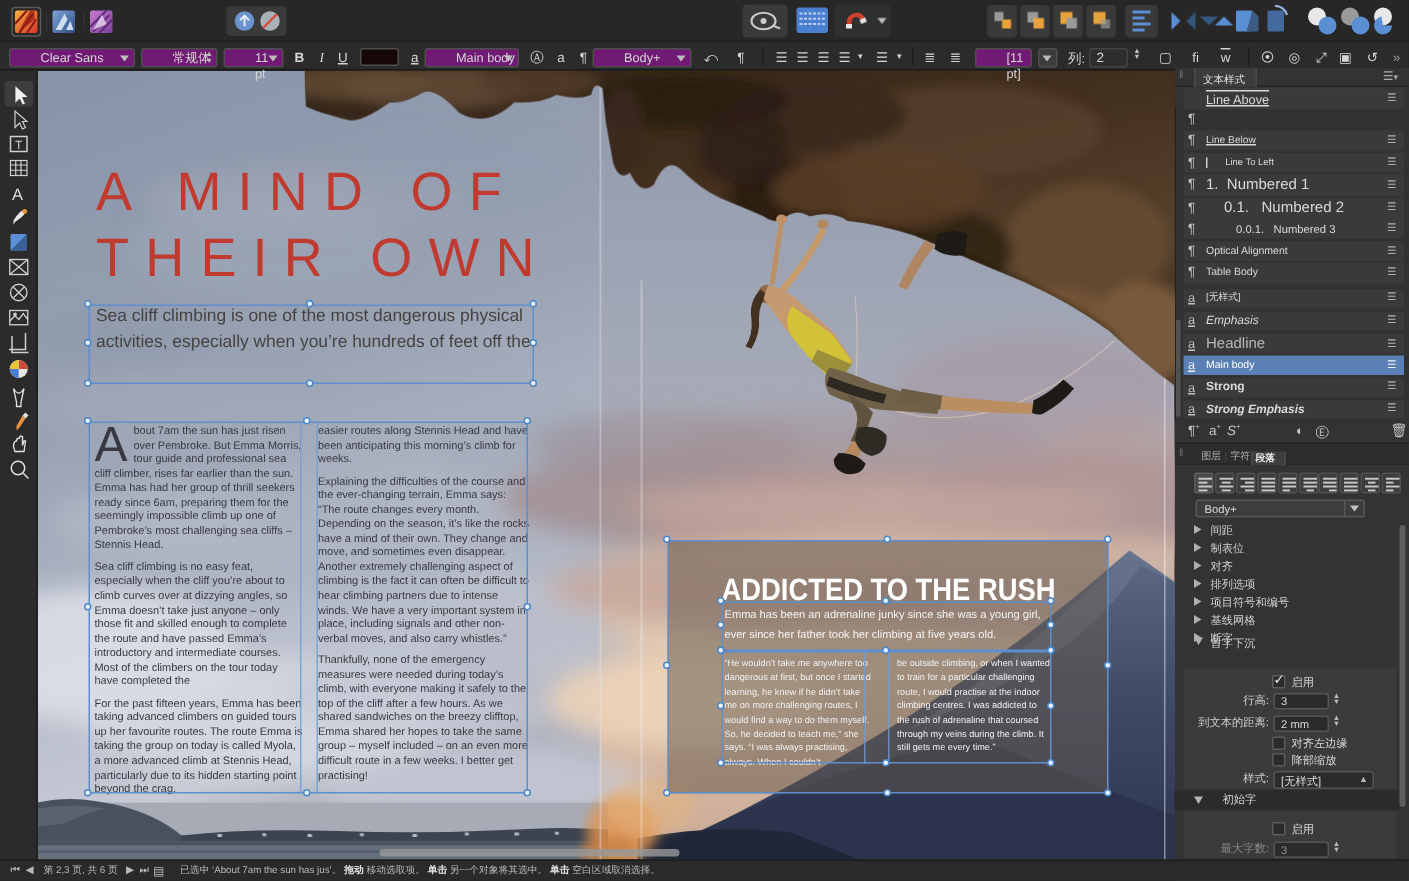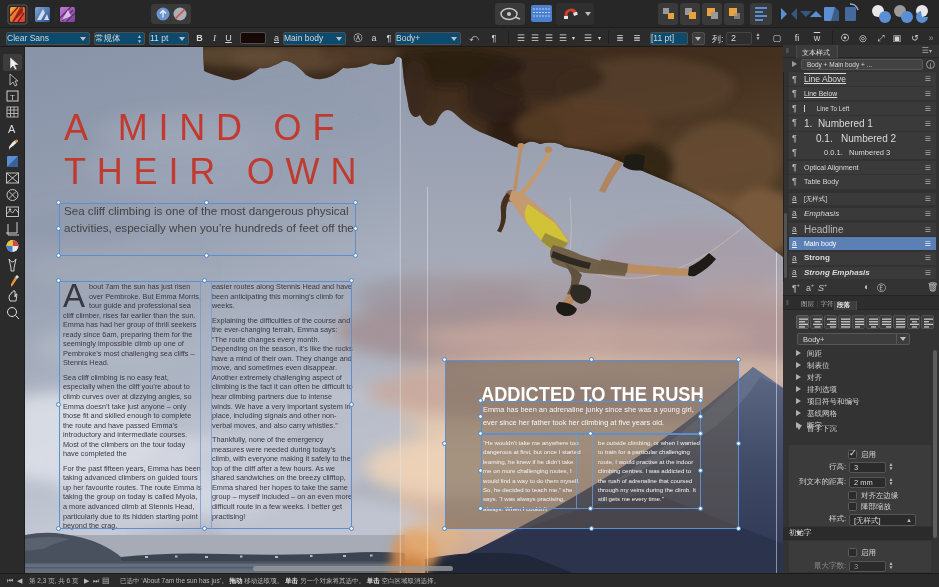--- a/index.html
+++ b/index.html
@@ -9,22 +9,22 @@
   .abs { position:absolute; }
 
   
   #topbar { left:0; top:0; width:939px; height:28px; background:#272727; border-bottom:1px solid #1c1c1c; }
   #ctxbar { left:0; top:28px; width:939px; height:19px; background:#2b2b2b; border-bottom:1px solid #1a1a1a; }
   #lefttools { left:0; top:47px; width:25px; height:526px; background:#2b2b2b; border-right:1px solid #1f1f1f; }
   #statusbar { left:0; top:573px; width:939px; height:14px; background:#2a2a2a; border-top:1px solid #1c1c1c;
     color:#b9b9b9; font-size:6.5px; line-height:14px; white-space:nowrap; }
   #canvas { left:25px; top:47px; width:758px; height:526px; background:#1d1d1d; overflow:hidden; }
   #panel { left:783px; top:45px; width:156px; height:542px; background:#323232; border-left:1px solid #222; }
-  .combo { position:absolute; top:31.5px; height:13px; background:#0c4a6e; border:1px solid #4e4e4e;
-    border-radius:2px; color:#d6d6d6; font-size:8.5px; line-height:11px; padding-left:0; }
+  .combo { position:absolute; top:31.5px; height:13px; background:#701a75; border:1px solid #4e4e4e;
+    border-radius:2px; color:#d6d6d6; font-size:8.5px; line-height:11px; padding-left:20px; }
   .combo .arr { position:absolute; right:3px; top:4px; width:0; height:0;
     border-left:3px solid transparent; border-right:3px solid transparent; border-top:4px solid #bdbdbd; }
   .cbtn { position:absolute; top:31.5px; height:13px; color:#d6d6d6; font-size:9px; line-height:13px;
     text-align:center; }
 
   
   .prow { position:absolute; left:789px; width:147px; background:#3a3a3a; color:#dadada; overflow:hidden; }
   .prow .mi { position:absolute; right:5px; top:0; color:#b0b0b0; font-size:7px; }
   .prow .rtxt { padding-left:15px; display:inline-block; }
   .picon { position:absolute; left:792px; color:#c0c0c0; font-size:9px; line-height:9px; }
@@ -475,21 +475,21 @@
     <div class="abs" style="left:19px;top:3px;font-size:7px;color:#e2e2e2">文本样式</div>
     <div class="abs" style="left:3px;top:2px;font-size:7px;color:#777">‖</div>
     <div class="abs" style="right:7px;top:1px;font-size:8px;color:#aaa">☰<span style="font-size:6px">▾</span></div>
   </div>
   <div class="abs" style="left:783px;top:58px;width:156px;height:14px;background:#333">
     <div class="abs" style="left:9px;top:3px;width:0;height:0;border-top:3.5px solid transparent;border-bottom:3.5px solid transparent;border-left:5px solid #9a9a9a"></div>
     <div class="abs" style="left:18px;top:1px;width:122px;height:11px;background:#424242;border:1px solid #565656;border-radius:2px;color:#d8d8d8;font-size:6.5px;line-height:10px;padding-left:5px">Body + Main body + ...</div>
     <div class="abs" style="left:143px;top:1.5px;width:9px;height:9px;border:1px solid #9a9a9a;border-radius:50%;color:#b5b5b5;font-size:7px;line-height:9px;text-align:center">i</div>
   </div>
   <div id="stylerows">
-    <div class="prow" style="top:72px;height:14px;font-size:8.5px;line-height:14px"><span class="rtxt" style="text-decoration:overline underline">Line Above</span><span class="mi">☰</span></div>
+    <div class="prow" style="top:59px;height:14px;font-size:8.5px;line-height:14px"><span class="rtxt" style="text-decoration:overline underline">Line Above</span><span class="mi">☰</span></div>
     <div class="picon" style="top:74.5px">¶</div>
     <div class="prow" style="top:87px;height:13px;font-size:6.8px;line-height:13px"><span class="rtxt" style="text-decoration:underline">Line Below</span><span class="mi">☰</span></div>
     <div class="picon" style="top:89px">¶</div>
     <div class="prow" style="top:101.5px;height:13px;font-size:6.3px;line-height:13px"><span class="rtxt"><span style="border-left:1px solid #ccc;padding-left:10px">&nbsp;</span>Line To Left</span><span class="mi">☰</span></div>
     <div class="picon" style="top:103.5px">¶</div>
     <div class="prow" style="top:115.5px;height:15px;font-size:10px;line-height:15px"><span class="rtxt">1.&nbsp;&nbsp;Numbered 1</span><span class="mi">☰</span></div>
     <div class="picon" style="top:118px">¶</div>
     <div class="prow" style="top:131.5px;height:14px;font-size:10px;line-height:14px"><span class="rtxt" style="padding-left:27px">0.1.&nbsp;&nbsp;&nbsp;Numbered 2</span><span class="mi">☰</span></div>
     <div class="picon" style="top:133.5px">¶</div>
     <div class="prow" style="top:146px;height:13px;font-size:7.5px;line-height:13px"><span class="rtxt" style="padding-left:35px">0.0.1.&nbsp;&nbsp;&nbsp;Numbered 3</span><span class="mi">☰</span></div>
@@ -622,21 +622,21 @@
     <div class="spin" style="left:887px;top:476.5px">▲<br>▼</div>
     <div class="chk" style="left:848px;top:490.5px"></div>
     <div class="abs" style="left:861px;top:490.5px;color:#d8d8d8;font-size:7.5px">对齐左边缘</div>
     <div class="chk" style="left:848px;top:502px"></div>
     <div class="abs" style="left:861px;top:502px;color:#d8d8d8;font-size:7.5px">降部缩放</div>
     <div class="abs" style="left:0;top:514px;width:846px;text-align:right;color:#cfcfcf;font-size:7.5px">样式:</div>
     <div class="inbox" style="left:849px;top:513.5px;width:67px;height:12px;line-height:11px">[无样式]<span style="position:absolute;right:3px;top:0;font-size:6px;color:#bbb">▲<br>▼</span></div>
 
     <div class="abs" style="left:783px;top:526.5px;width:150px;height:13px;background:#2b2b2b">
       <div class="abs" style="left:13px;top:4px;width:0;height:0;border-left:3.5px solid transparent;border-right:3.5px solid transparent;border-top:5px solid #b5b5b5"></div>
-      <div class="abs" style="left:6px;top:1.5px;color:#d8d8d8;font-size:7.5px">初始字</div>
+      <div class="abs" style="left:32px;top:1.5px;color:#d8d8d8;font-size:7.5px">初始字</div>
     </div>
     <div class="abs" style="left:789px;top:541px;width:142px;height:31px;background:#3b3b3b"></div>
     <div class="chk" style="left:848px;top:547.5px"></div>
     <div class="abs" style="left:861px;top:547.5px;color:#d8d8d8;font-size:7.5px">启用</div>
     <div class="abs" style="left:0;top:561px;width:846px;text-align:right;color:#8a8a8a;font-size:7.5px">最大字数:</div>
     <div class="inbox" style="left:849px;top:561px;width:37px;height:11px;line-height:10px;color:#8f8f8f">3</div>
     <div class="spin" style="left:887px;top:561px">▲<br>▼</div>
   </div>
 
   <div class="abs" style="left:933px;top:350px;width:4px;height:188px;background:#5d5d5d;border-radius:2px"></div>

